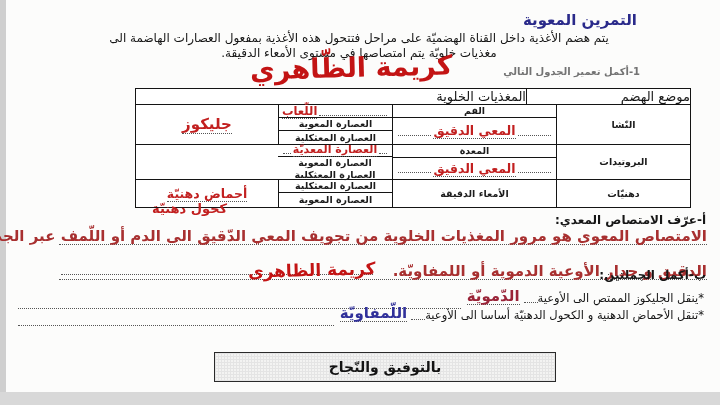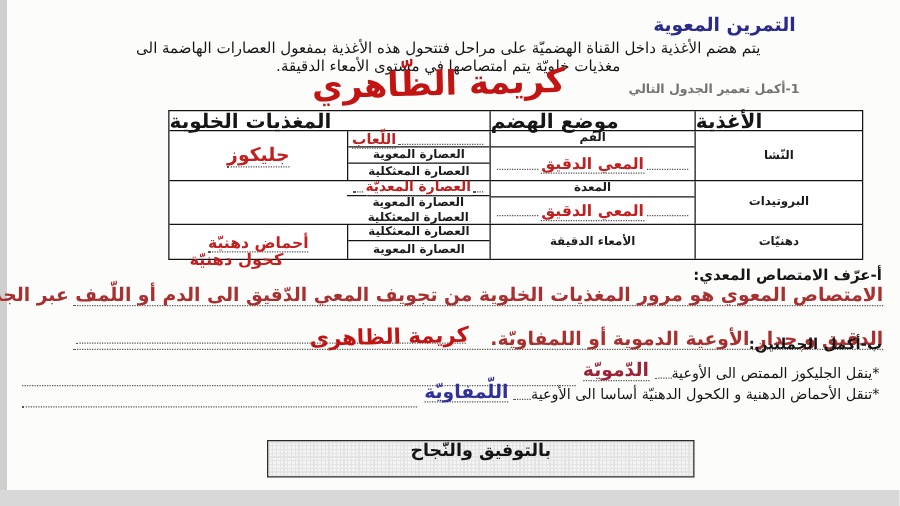--- a/index.html
+++ b/index.html
@@ -46,21 +46,21 @@
     border:1.6px solid var(--line);direction:rtl;background:#fff;
   }
   .trow{display:flex;border-bottom:1.4px solid var(--line);align-items:stretch;}
   .trow:last-child{border-bottom:none;}
   .td{border-left:1.3px solid var(--line);display:flex;flex-direction:column;justify-content:center;overflow:visible;}
   .td:last-child{border-left:none;}
   .c-food{width:134px;}
   .c-site{width:164px;}
   .c-juice{width:114px;}
   .c-nutr{flex:1;}
-  .th{font-size:16px;font-weight:bold;text-align:left;color:var(--ink);justify-content:center;}
+  .th{font-size:13px;font-weight:normal;text-align:right;color:var(--ink);justify-content:center;}
   .hdr{height:16px;}
   .r1{height:40px;}
   .r2{height:35px;}
   .r3{height:27px;}
   .printed{font-size:9.5px;font-weight:bold;color:#1c1c1c;text-align:center;line-height:12px;}
   .sub{display:flex;align-items:center;justify-content:center;border-bottom:1.1px solid var(--line);}
   .sub:last-child{border-bottom:none;}
   .h13{height:13px;}
   .grow{flex:1;}
   .hand{font-weight:bold;color:var(--answer-red);white-space:nowrap;}
@@ -90,21 +90,21 @@
   .s1{top:288px;}
   .s2{top:305px;}
   .blank-answer{font-size:15px;font-weight:bold;margin:0 4px;border-bottom:1.6px dotted #555;line-height:16px;}
   .a1{color:var(--answer1-color);}
   .a2{color:var(--answer2-color);}
   .dot-lead{border-bottom:1.6px dotted #555;width:14px;height:1px;transform:translateY(-2px);}
 
   
   .wishbox{
     position:absolute;top:352px;left:214px;width:342px;height:30px;
-    border:1.6px solid #2a2a2a;display:flex;align-items:flex-start;justify-content:center;
+    border:1.6px solid #2a2a2a;display:flex;align-items:center;justify-content:center;
     background:
       repeating-linear-gradient(0deg,#e4e4e4 0 1px,transparent 1px 3px),
       repeating-linear-gradient(90deg,#e4e4e4 0 1px,#f3f3f2 1px 3px);
   }
   .wish{font-size:14px;font-weight:bold;color:#141414;}
 </style>
 </head>
 <body>
 
 <div class="sheet">
@@ -118,21 +118,20 @@
     <div>مغذيات خلويّة يتم امتصاصها في مستوى الأمعاء الدقيقة.</div>
   </div>
 
   <div class="q1">1-أكمل تعمير الجدول التالي</div>
 
   <div class="stamp stamp-top">كريمة الظّاهري</div>
 
   <div class="tbl">
 
     <div class="trow hdr">
-      <div class="td c-food th">الأغذية</div>
       <div class="td c-site th">موضع الهضم</div>
       <div class="td c-nutr th">المغذيات الخلوية</div>
     </div>
 
     <div class="trow r1">
       <div class="td c-food printed">النّشا</div>
       <div class="td c-site">
         <div class="sub h13 printed">الفم</div>
         <div class="sub grow ansline">
           <span class="dotfill"></span>

